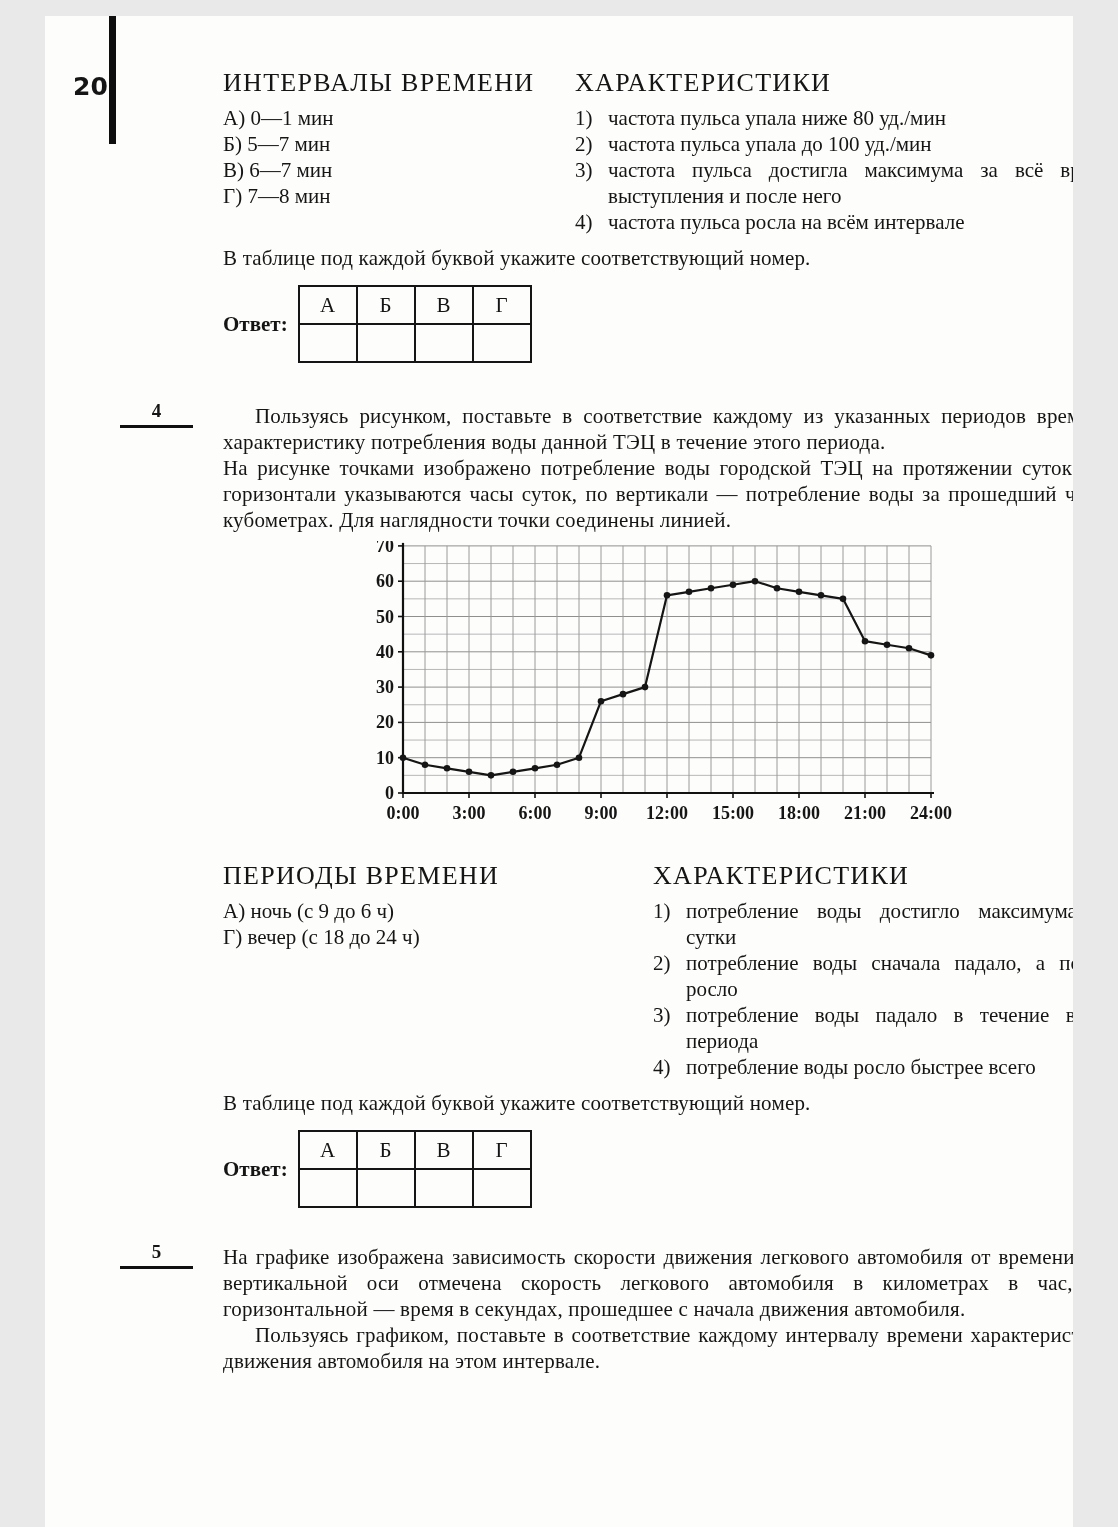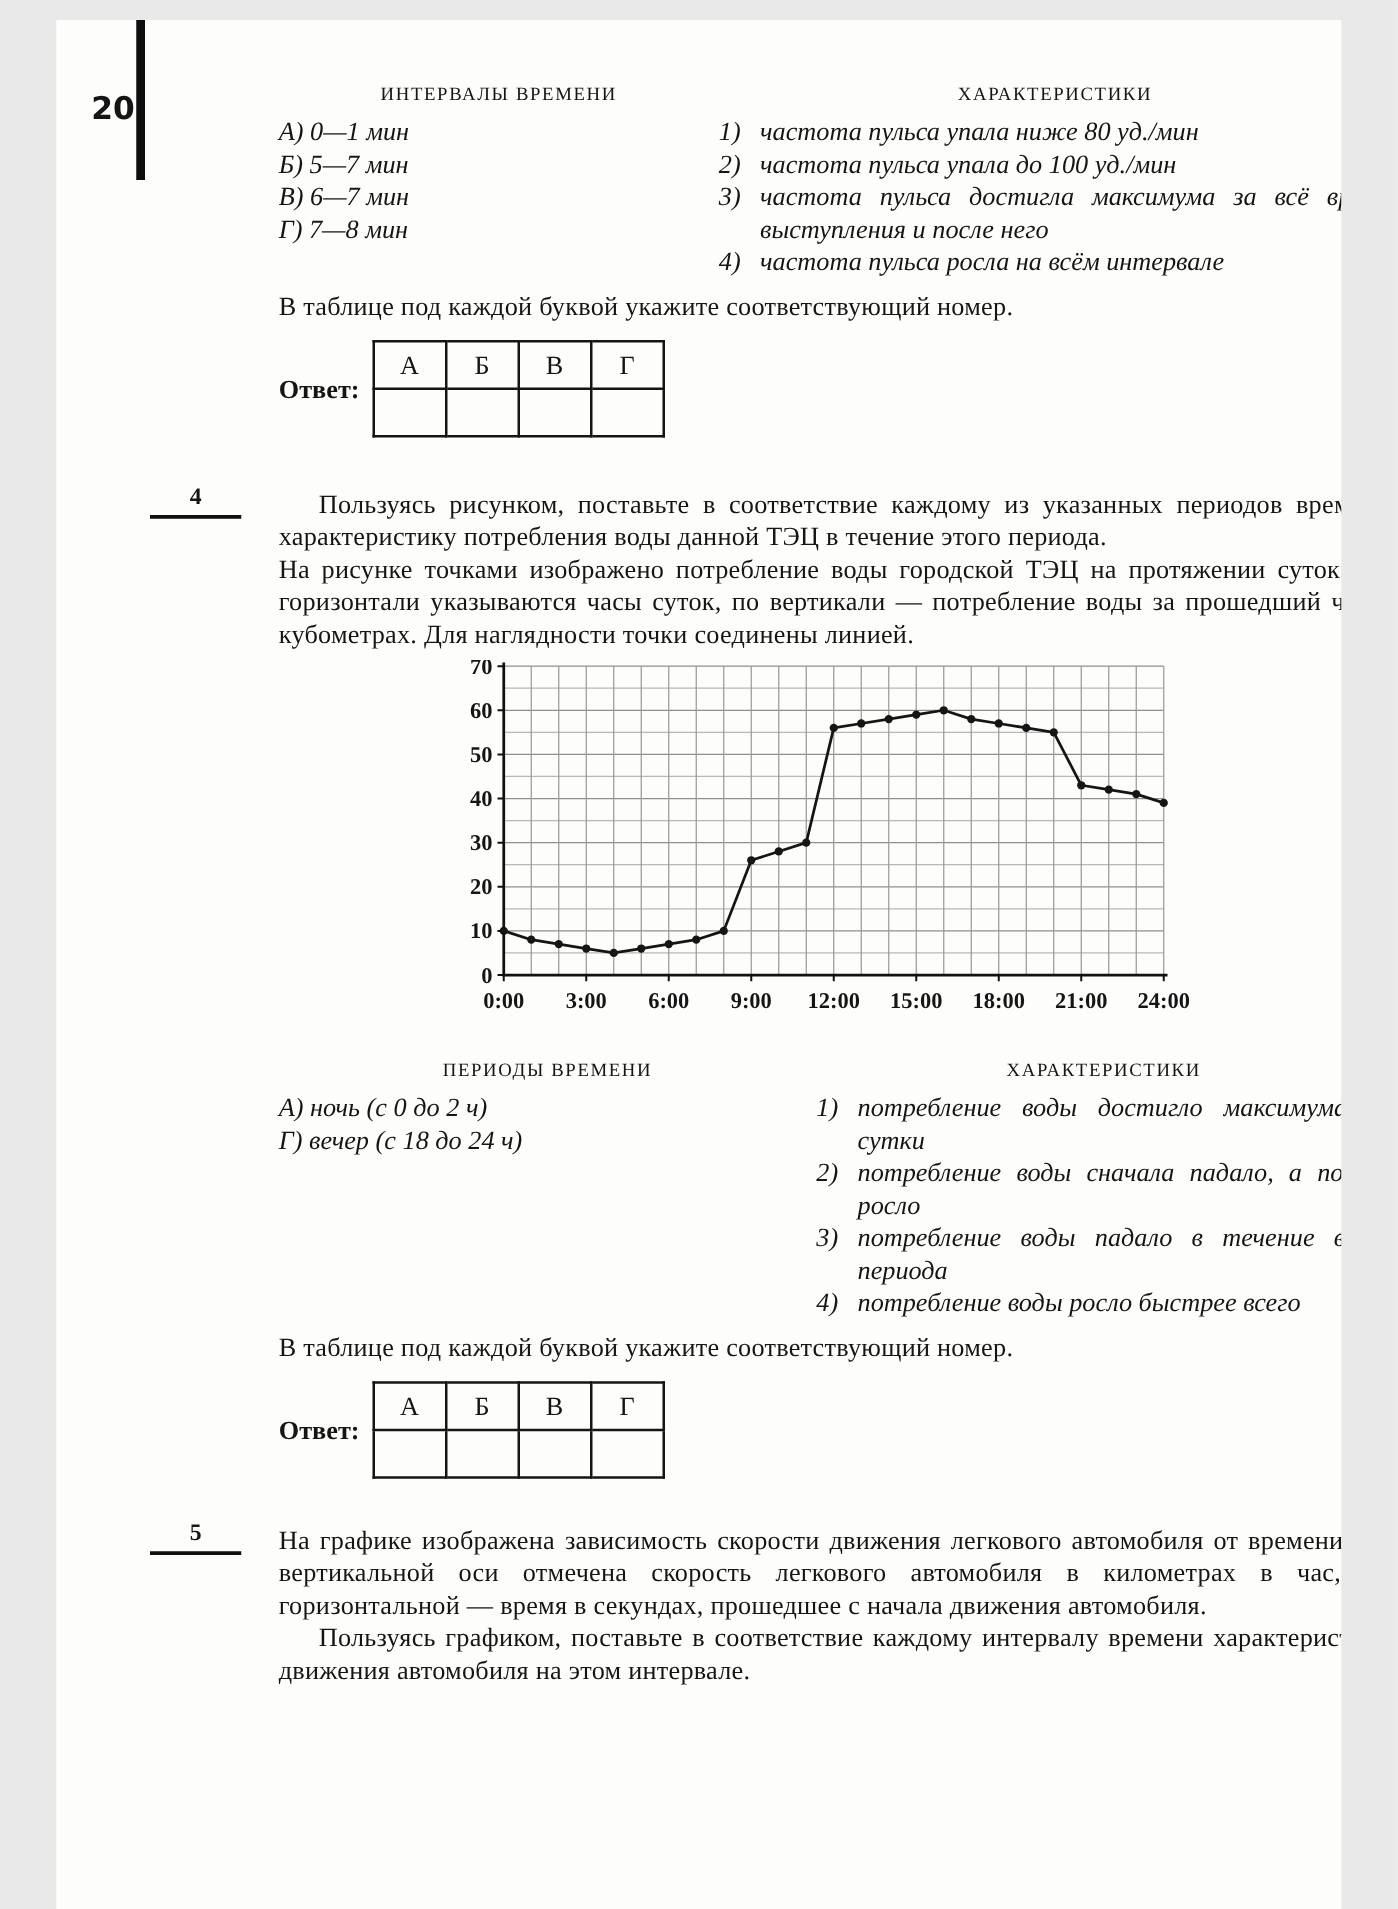--- a/index.html
+++ b/index.html
@@ -16,24 +16,24 @@
   .vbar { position:absolute; left:64px; top:0; width:7px; height:128px; background:#0e0e0e; }
   .content { position:absolute; left:178px; top:52px; width:890px; }
 
   .cols { display:flex; }
   .cols .col-a { width:352px; flex:0 0 352px; }
   .cols .col-b { flex:1; }
   .cols2 { margin-top:30px; }
   .cols2 .col-a { width:430px; flex:0 0 430px; }
 
   h3.colhead {
-    font-size:15px; font-weight:normal; letter-spacing:1.3px;
-    margin-bottom:7px; white-space:nowrap;text-align:center;
-  }
-  ul.plain-list, ul.num-list { list-style:none; font-size:21px; line-height:26px;font-style:italic; }
+    font-size:26px; font-weight:normal; letter-spacing:1.3px;
+    margin-bottom:7px; white-space:nowrap;
+  }
+  ul.plain-list, ul.num-list { list-style:none; font-size:21px; line-height:26px; }
   ul.num-list li.num-item { position:relative; padding-left:33px; text-align:justify; }
   ul.num-list li.num-item .n { position:absolute; left:0; top:0; }
 
   .para { font-size:21px; line-height:26px; text-align:justify; letter-spacing:0.2px; }
   .para.indent { text-indent:32px; }
   .instruction { margin-top:10px; text-align:left; }
 
   .answer-row { display:flex; align-items:center; margin-top:14px; }
   .answer-label { font-weight:bold; font-size:21px; margin-right:10px; white-space:nowrap; }
   table.answer { border-collapse:collapse; }
@@ -228,21 +228,21 @@
             <circle cx="530" cy="103.74000000000001" r="3.3" fill="#151515"></circle>
             <circle cx="552" cy="107.27000000000001" r="3.3" fill="#151515"></circle>
             <circle cx="574" cy="114.33000000000001" r="3.3" fill="#151515"></circle>
           </svg>
       </div>
 
       <div class="cols cols2">
         <div class="col-a">
           <h3 class="colhead">ПЕРИОДЫ ВРЕМЕНИ</h3>
           <ul class="plain-list">
-            <li>А) ночь (с 0 до 2 ч)</li>
+            <li>А) ночь (с 9 до 6 ч)</li>
             <li>Г) вечер (с 18 до 24 ч)</li>
           </ul>
         </div>
         <div class="col-b">
           <h3 class="colhead">ХАРАКТЕРИСТИКИ</h3>
           <ul class="num-list">
             <li class="num-item">
               <span class="n">1)</span>
               <span>потребление воды достигло максимума за сутки</span>
             </li>

